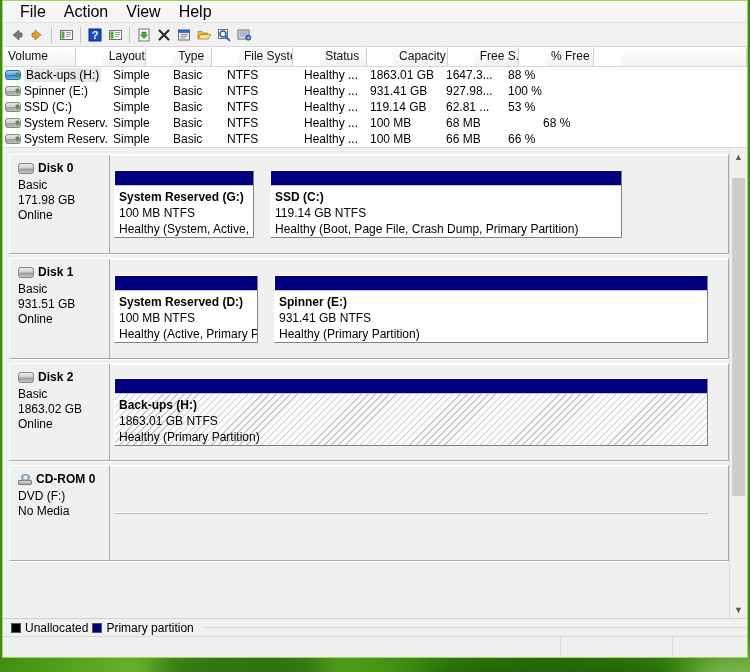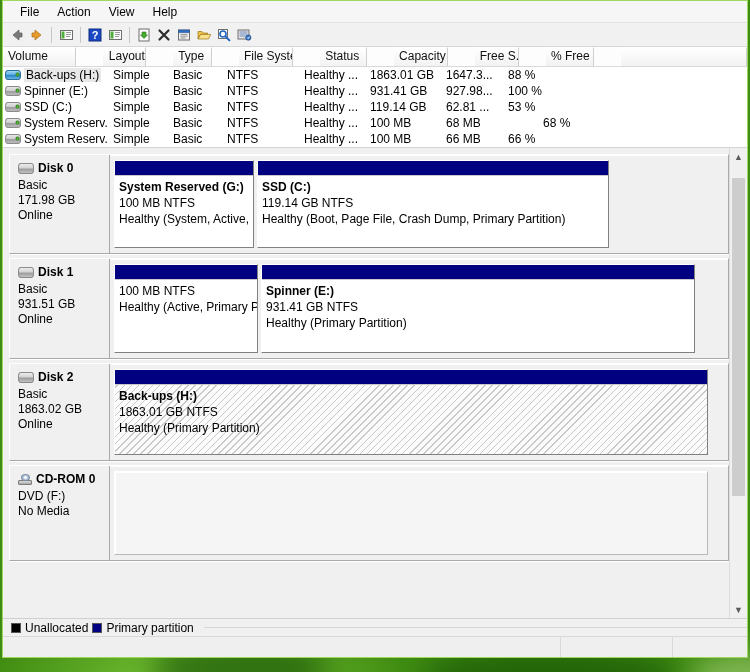--- a/index.html
+++ b/index.html
@@ -79,21 +79,21 @@
 
   
   .menubar {
     flex: none; height: 21px;
     background: #f6f6f6;
     display: flex; align-items: center;
     border-bottom: 1px solid #e2e2e2;
     padding-left: 8px;
   }
   .menu-item {
-    font-size: 12px; color: #000;
+    font-size: 16px; color: #000;
     padding: 2px 9px; cursor: default;
   }
 
   
   .toolbar {
     flex: none; height: 23px;
     background: #f1f1f1;
     border-bottom: 1px solid #d8d8d8;
     display: flex; align-items: center;
     padding-left: 4px;
@@ -190,23 +190,24 @@
   }
   .cd-ico .disc {
     position:absolute; top:0; left:3px; width:9px; height:7px;
     border-radius:50%;
     background: radial-gradient(circle at 50% 50%, #ffffff 0 20%, #bfcfe0 40%, #8fa6bd 100%);
     border:1px solid #7c8fa3; box-sizing:border-box;
   }
   .parts {
     flex: 1 1 auto; min-width:0;
     padding: 5px 20px 5px 4px;
-    display: flex; gap: 3px;
+    display: flex; gap: 16px;
     box-sizing: border-box;
     position: relative;
+    align-items: center;
   }
   .part {
     border: 1px solid #808080;
     border-top-color:#fff; border-left-color:#fff;
     box-shadow: inset 1px 1px 0 #fff;
     background: #ffffff;
     box-sizing: border-box;
     display: flex; flex-direction: column;
     overflow: hidden;
   }
@@ -488,20 +489,21 @@
               <span>Disk 1</span>
             </div>
             <div class="disk-meta">Basic</div>
             <div class="disk-meta">931.51 GB</div>
             <div class="disk-meta">Online</div>
           </div>
           <div class="parts">
             <div class="part" style="width: 144px;">
               <div class="bar" style="background: rgb(0, 0, 128);"></div>
               <div class="body">
+                <div class="pl">System Reserved  (D:)</div>
                 <div class="px">100 MB NTFS</div>
                 <div class="px">Healthy (Active, Primary P</div>
               </div>
             </div>
             <div class="part" style="width: 434px;">
               <div class="bar" style="background: rgb(0, 0, 128);"></div>
               <div class="body">
                 <div class="pl">Spinner  (E:)</div>
                 <div class="px">931.41 GB NTFS</div>
                 <div class="px">Healthy (Primary Partition)</div>

